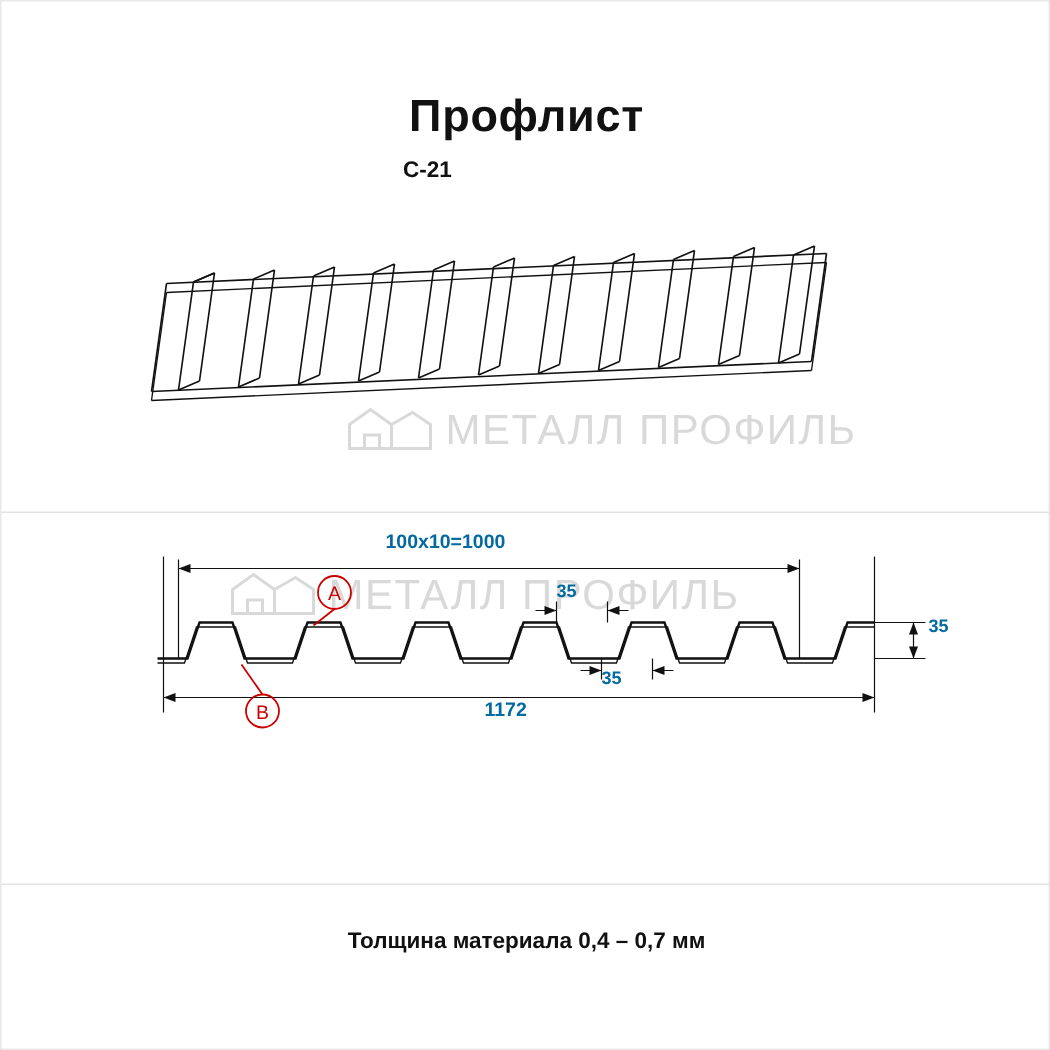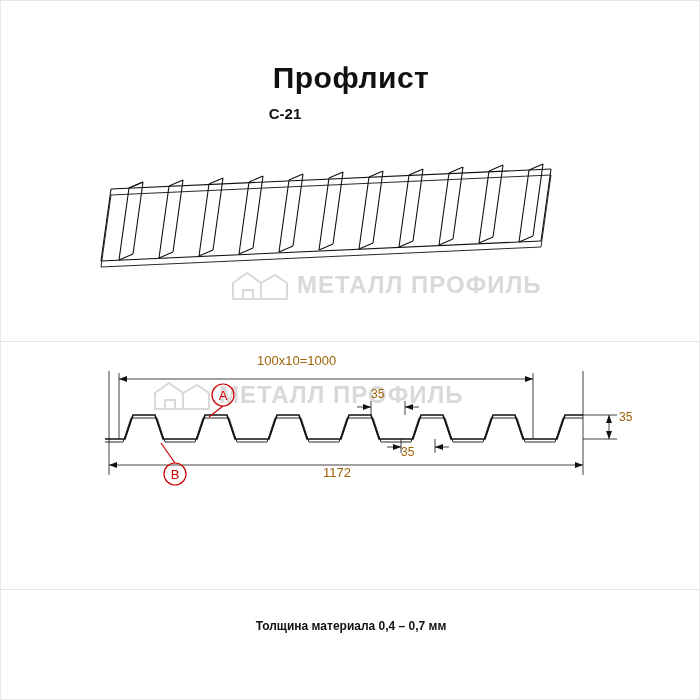--- a/index.html
+++ b/index.html
@@ -43,21 +43,21 @@
     font-size: 15px;
     font-weight: bold;
     color: #111;
   }
   .footer-note {
     position: absolute;
     left: 0;
     top: 618px;
     width: 700px;
     text-align: center;
-    font-size: 12px;
+    font-size: 15px;
     font-weight: bold;
     color: #111;
   }
   .hr-top {
     position: absolute;
     left: 0;
     top: 340px;
     width: 700px;
     height: 1px;
     background: #e3e3e3;
@@ -81,35 +81,36 @@
     position: absolute;
     left: 70px;
     top: 352px;
     width: 570px;
     height: 150px;
   }
   .wm {
     position: absolute;
     pointer-events: none;
     color: #d9d9d9;
-    font-size: 24px;
-    font-weight: bold;
+    font-size: 28px;
+    font-weight: normal;
     letter-spacing: 1px;
     white-space: nowrap;
   }
   .wm1 { left: 228px; top: 268px; }
   .wm2 { left: 206px; top: 378px; }
   .wm-ico {
     position: absolute;
     pointer-events: none;
   }
   .dim-label {
     position: absolute;
     font-size: 12px;
-    color: #a16207;
+    color: #0369a1;
+    font-weight: bold;
   }
   svg { display: block; }
 </style>
 </head>
 <body>
 
 <div class="page">
 
   <div class="title">Профлист</div>
   <div class="subtitle">С-21</div>

